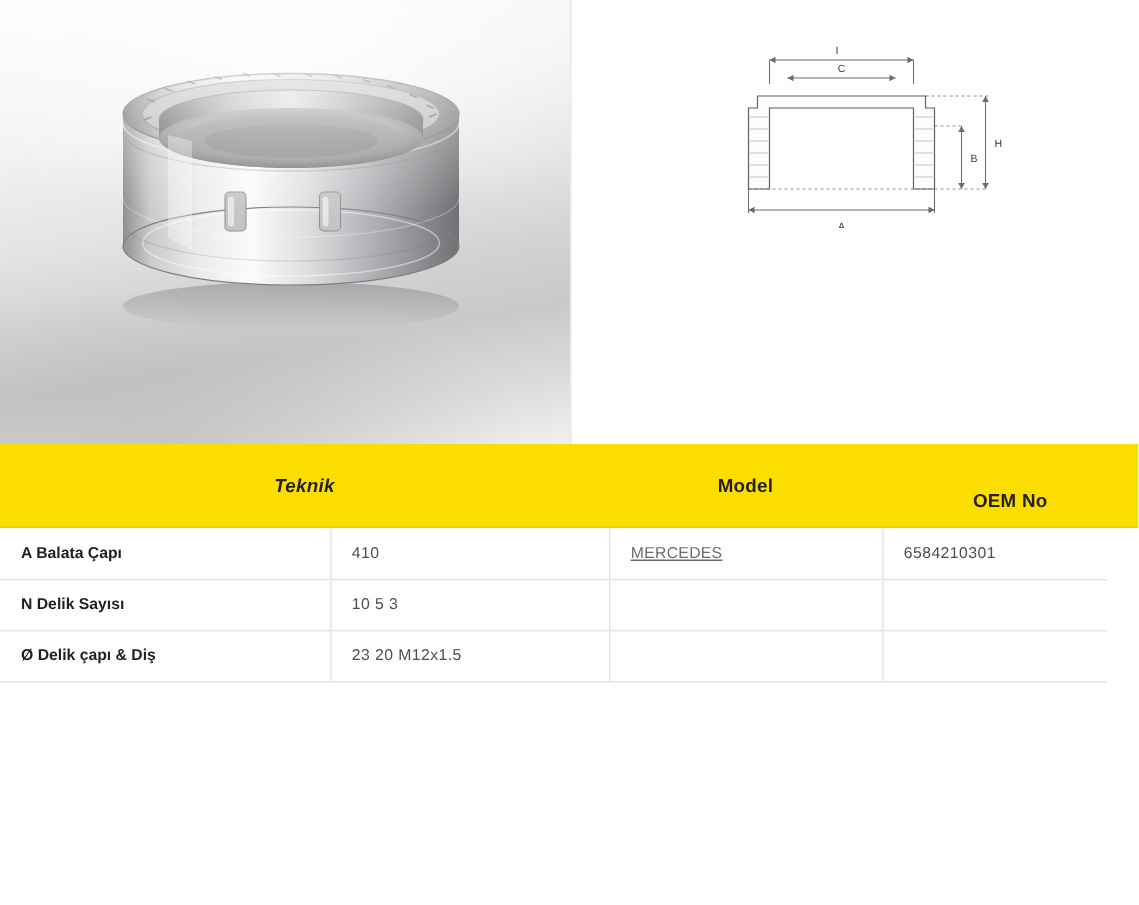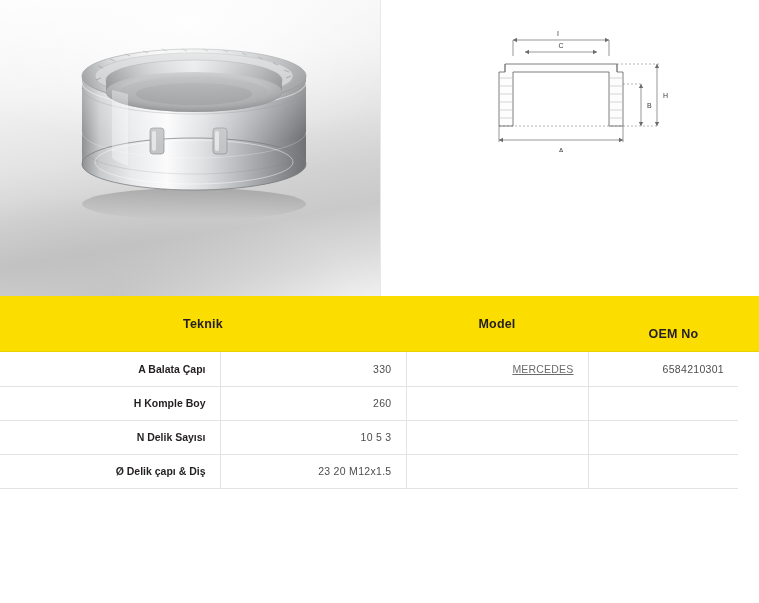--- a/index.html
+++ b/index.html
@@ -75,30 +75,29 @@
     align-items: center;
     border-bottom: 1px solid #e8d200;
   }
   .hdr {
     font-size: 12.5px;
     font-weight: bold;
     text-align: center;
     color: #231f20;
     letter-spacing: 0.2px;
   }
-  .hdr-teknik { width: 406px; }
+  .hdr-teknik { width: 406px; font-style: italic; }
   .hdr-model  { width: 182px; text-align: center; }
   .hdr-oem    { flex: 1; margin-top: 20px; }
 
   
   .table {
     width: 738px;
     border-collapse: collapse;
     table-layout: fixed;
-    text-align: right;
   }
   .table td {
     border-bottom: 1px solid #e3e3e3;
     border-right: 1px solid #e3e3e3;
     height: 34px;
     vertical-align: middle;
     font-size: 10.5px;
     padding: 0 14px;
     box-sizing: border-box;
   }
@@ -289,29 +288,23 @@
   <div class="header-band">
     <div class="hdr hdr-teknik">Teknik</div>
     <div class="hdr hdr-model">Model</div>
     <div class="hdr hdr-oem">OEM No</div>
   </div>
 
   <table class="table">
     <tbody>
       <tr>
         <td class="col-label">A Balata Çapı</td>
-        <td class="col-value">330</td>
+        <td class="col-value">410</td>
         <td class="col-model">MERCEDES</td>
         <td class="col-oem last">6584210301</td>
-      </tr>
-      <tr>
-        <td class="col-label">H Komple Boy</td>
-        <td class="col-value">260</td>
-        <td class="col-model"></td>
-        <td class="col-oem last"></td>
       </tr>
       <tr>
         <td class="col-label">N Delik Sayısı</td>
         <td class="col-value">10 5 3</td>
         <td class="col-model"></td>
         <td class="col-oem last"></td>
       </tr>
       <tr>
         <td class="col-label">Ø Delik çapı &amp; Diş</td>
         <td class="col-value">23 20 M12x1.5</td>

